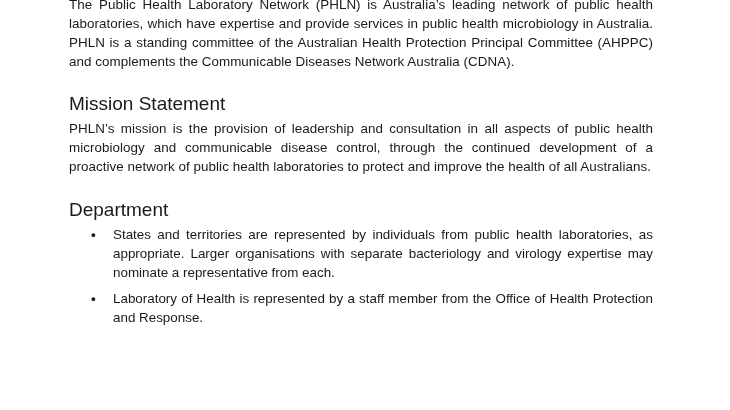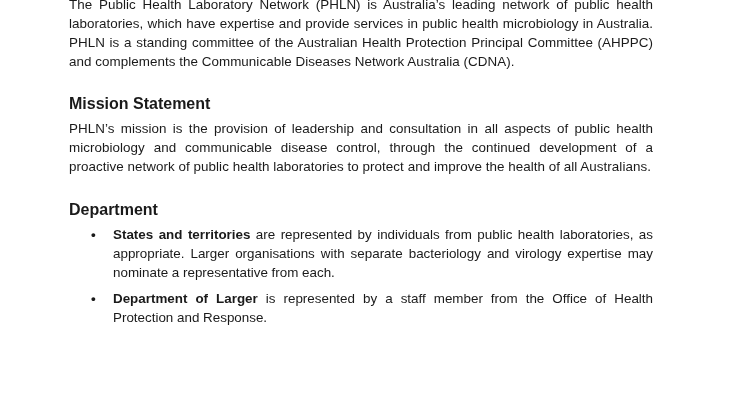--- a/index.html
+++ b/index.html
@@ -22,23 +22,23 @@
       width: 584px;
     }
     .para {
       font-size: 13.4px;
       line-height: 19px;
       text-align: justify;
       margin: 0;
       letter-spacing: 0.05px;
     }
     .heading {
-      font-size: 16px;
+      font-size: 19px;
       line-height: 19px;
-      font-weight: bold;
+      font-weight: normal;
       margin: 0;
     }
     .gap-intro { height: 23px; }
     .gap-head { height: 6px; }
     .gap-section { height: 24px; }
     ul.bullets {
       list-style: none;
       margin: 0;
       padding: 0;
     }
@@ -49,21 +49,21 @@
       line-height: 19px;
       text-align: justify;
       margin-bottom: 7px;
     }
     ul.bullets li .bullet {
       position: absolute;
       left: 22px;
       top: 0;
       font-weight: bold;
     }
-    ul.bullets li b { font-weight: bold; }
+    ul.bullets li b { font-weight: normal; }
   </style>
 </head>
 <body>
 
 <div class="page">
 
   <p class="para">The Public Health Laboratory Network (PHLN) is Australia’s leading network of public health laboratories, which have expertise and provide services in public health microbiology in Australia. PHLN is a standing committee of the Australian Health Protection Principal Committee (AHPPC) and complements the Communicable Diseases Network Australia (CDNA).</p>
 
   <div class="gap-intro"></div>
 
@@ -76,17 +76,17 @@
   <h3 class="heading">Department</h3>
   <div class="gap-head"></div>
 
   <ul class="bullets">
     <li>
       <span class="bullet">•</span>
       <b>States and territories</b><span> are represented by individuals from public health laboratories, as appropriate. Larger organisations with separate bacteriology and virology expertise may nominate a representative from each.</span>
     </li>
     <li>
       <span class="bullet">•</span>
-      <b>Department of Larger</b><span> is represented by a staff member from the Office of Health Protection and Response.</span>
+      <b>Laboratory of Health</b><span> is represented by a staff member from the Office of Health Protection and Response.</span>
     </li>
   </ul>
 
 </div>
 
 </body></html>

